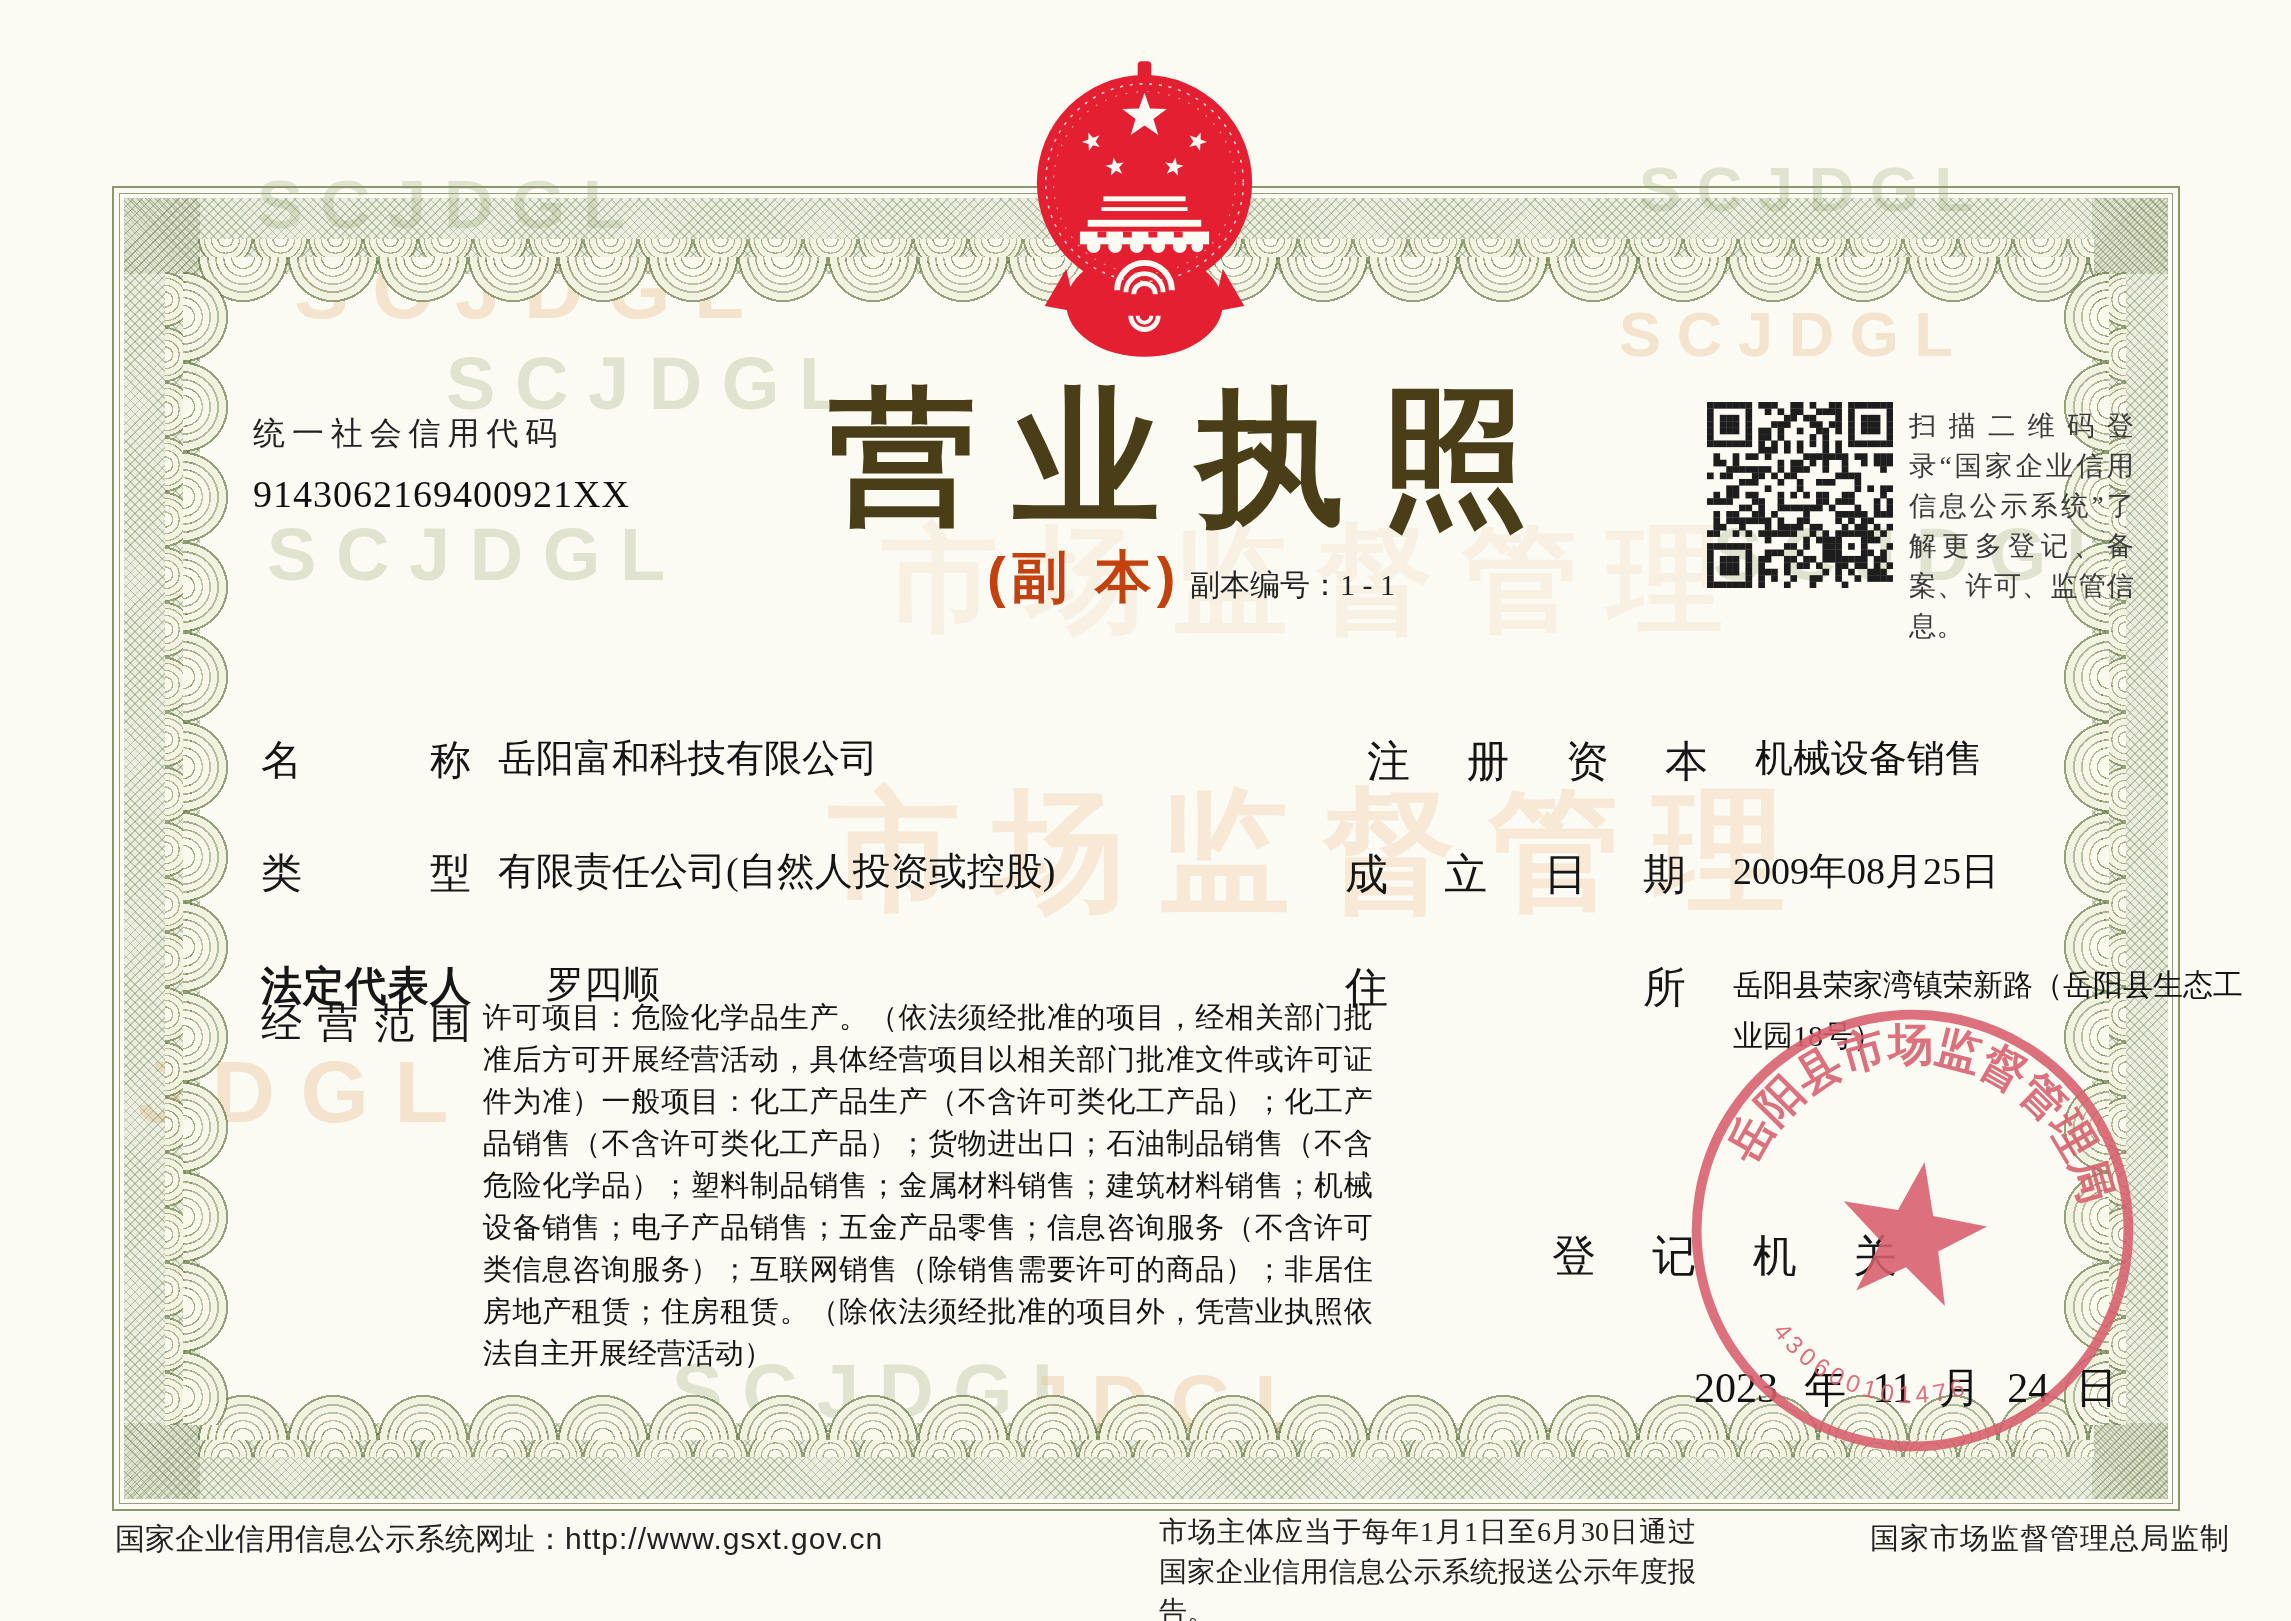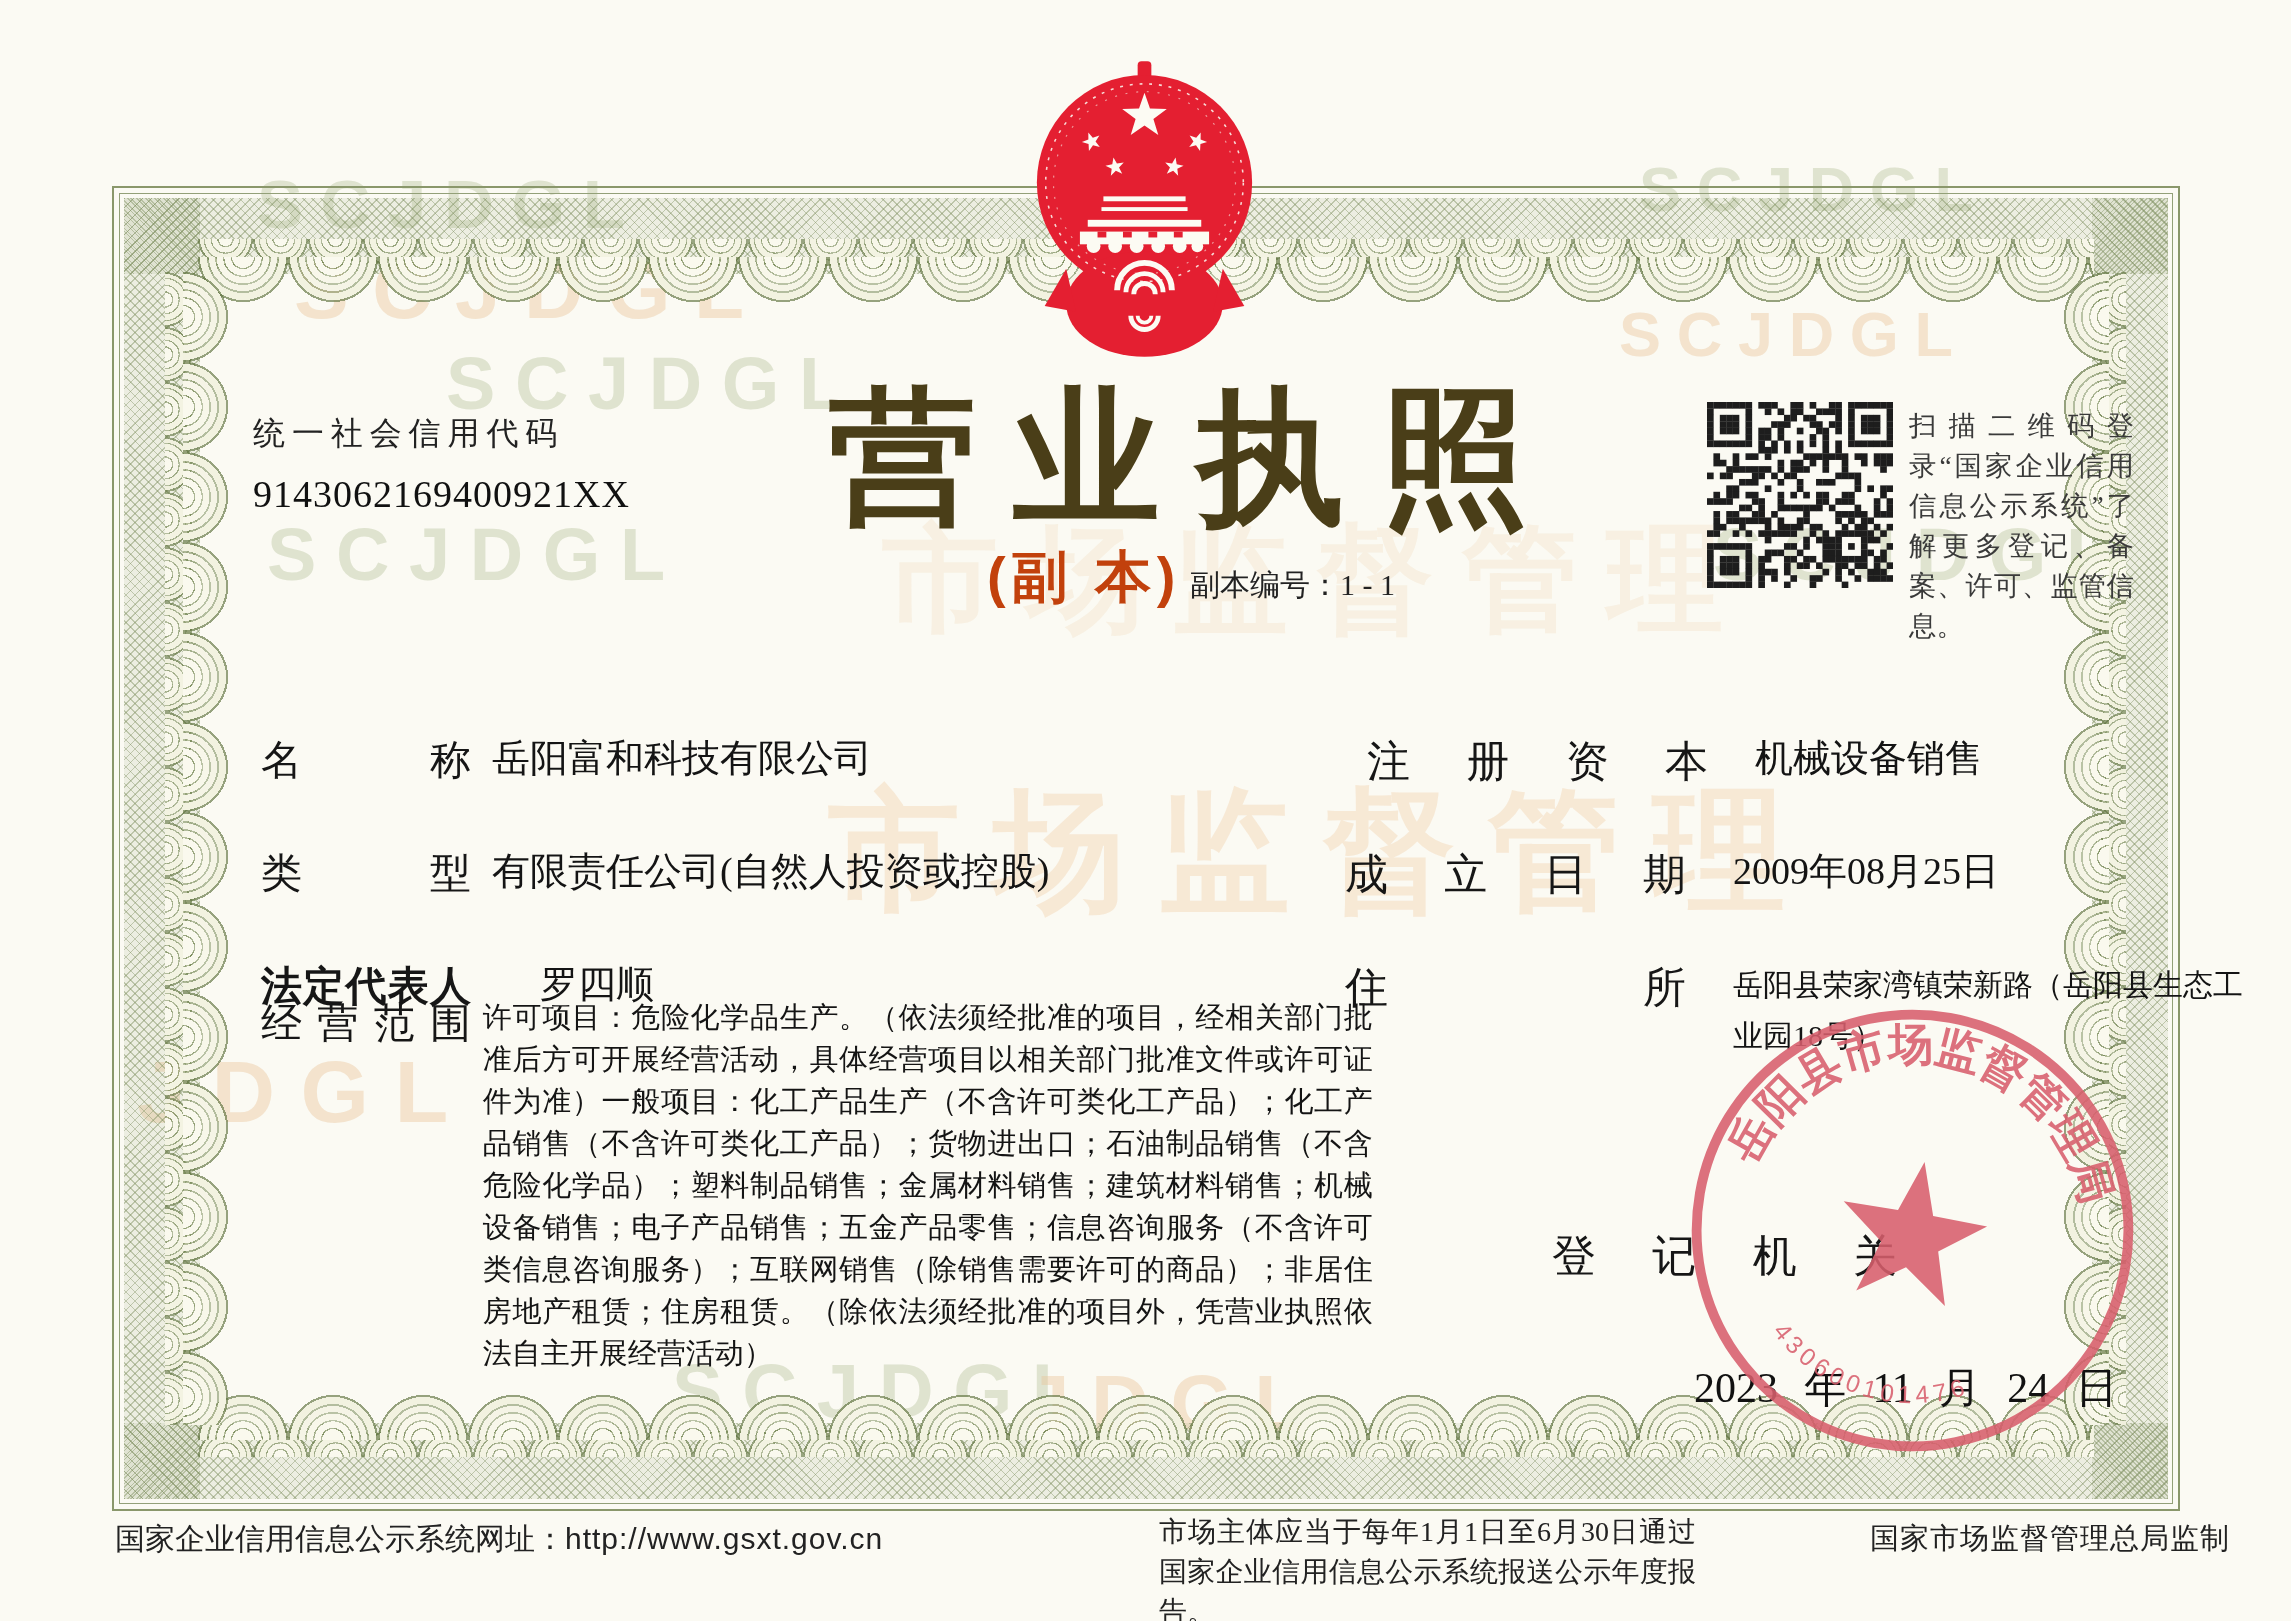--- a/index.html
+++ b/index.html
@@ -87,21 +87,21 @@
   .subtitle{left:987px; top:540px; font-family:"Liberation Sans", sans-serif; font-weight:600;
             font-size:56px; letter-spacing:5.9px; color:#c2410c; white-space:nowrap;}
   .copyno{left:1190px; top:565px; font-size:30px; color:#222; white-space:nowrap;}
   .qr{left:1707px; top:402px; width:186px; height:186px;}
   .qr-caption{left:1909px; top:406px; width:225px; font-size:27.4px; line-height:40px; color:#3a3a3a; text-align:justify;}
   .jlabel{display:inline-block; text-align:justify; text-align-last:justify; font-size:41px; color:#161616;}
   .lbl-l{width:210px;}
   .lbl-r{width:341px; font-size:43px;}
   .row{position:absolute; z-index:3; display:flex; align-items:flex-start;}
   .val{font-size:38px; color:#141414;}
-  .val-l{margin-left:21px; width:892px;}
+  .val-l{margin-left:27px; width:892px;}
   .val-r{margin-left:47px; width:521px;}
   .r-name{left:261px; top:733px;}
   .r-type{left:261px; top:846px;}
   .r-rep{left:261px; top:959px;gap:48px;}
   .r-scope{left:261px; top:996px;}
   .scope-val{font-size:29px; line-height:42px; width:890px; text-align:justify; margin-left:11.8px; color:#141414;}
   .r-cap{left:1367px; top:733px;}
   .r-date{left:1345px; top:846px;}
   .r-addr{left:1345px; top:959px;}
   .addr-val{font-size:30px; line-height:51px; width:521px; margin-left:47px; color:#141414;}

